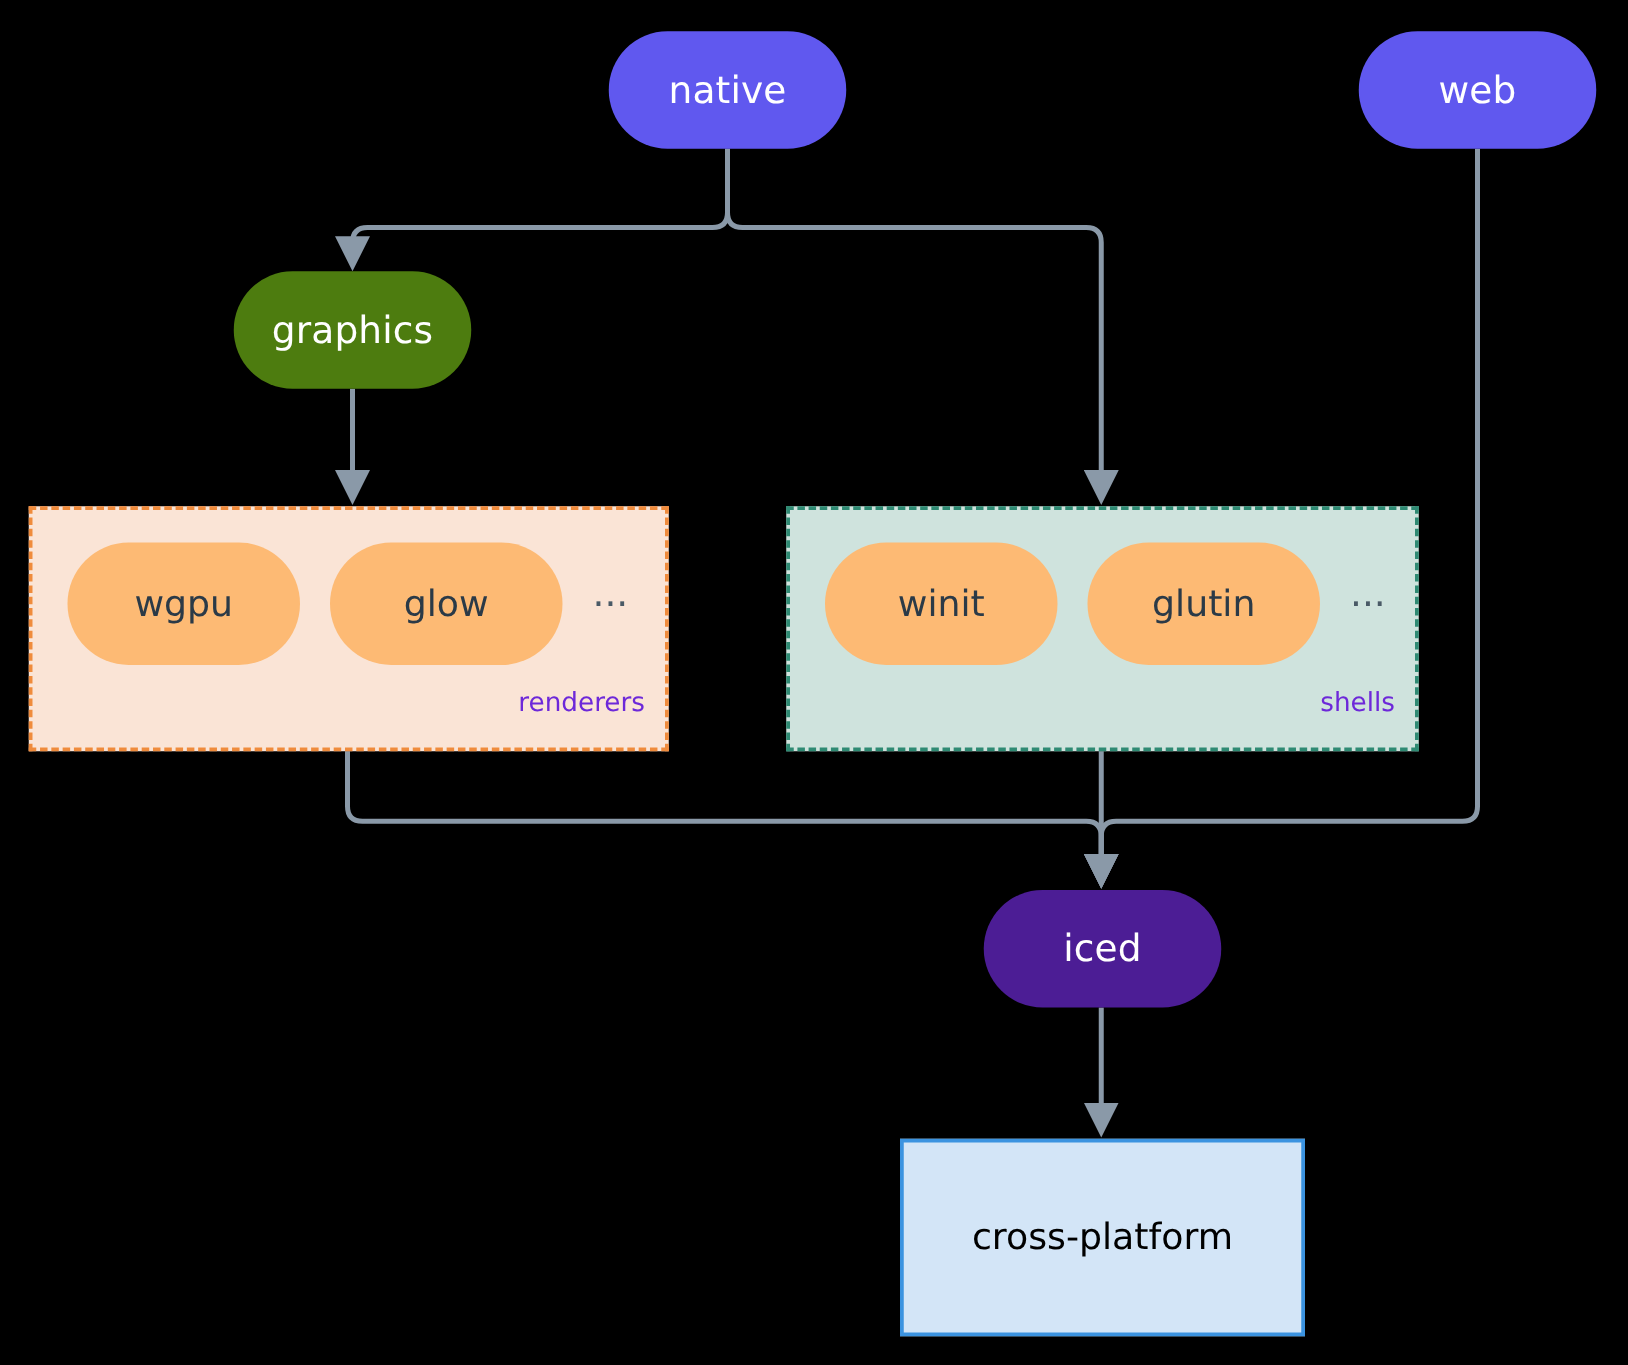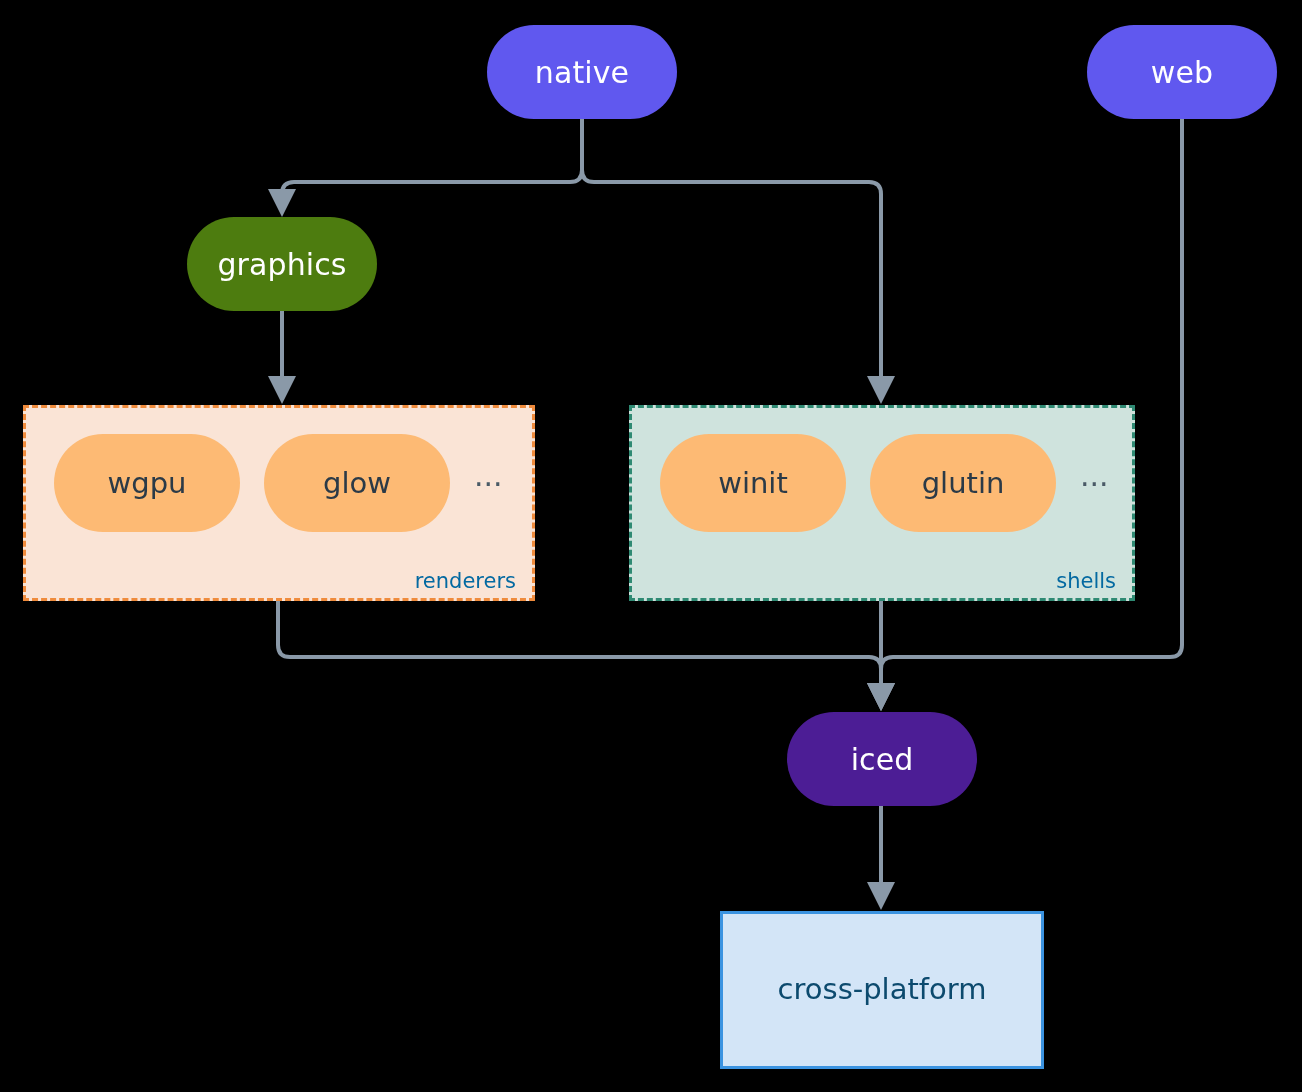--- a/index.html
+++ b/index.html
@@ -85,31 +85,31 @@
   }
   .ellipsis {
     color: #4a5a66;
     font-size: 30px;
     line-height: 1;
     padding-bottom: 14px;
   }
   .group-label {
     position: absolute;
     right: 16px;
-    bottom: 5px;
+    bottom: 24px;
     font-size: 21px;
-    color: #0369a1;
+    color: #6d28d9;
   }
 
   
   .appbox {
     left: 720px; top: 911px; width: 324px; height: 158px;
     background: #d3e5f7;
     border: 3px solid #3b93e0;
-    color: #0c4a6e;
+    color: #000000;
     font-size: 29px;
     line-height: 1.7;
     flex-direction: column;
     align-items: center;
   }
 </style>
 </head>
 <body>
 
 <div id="canvas">

